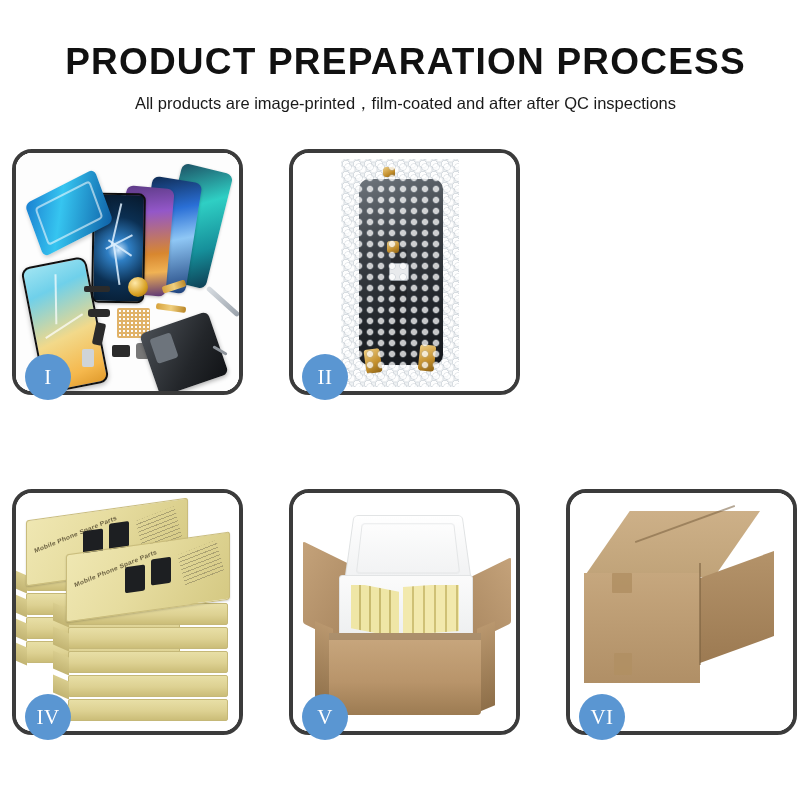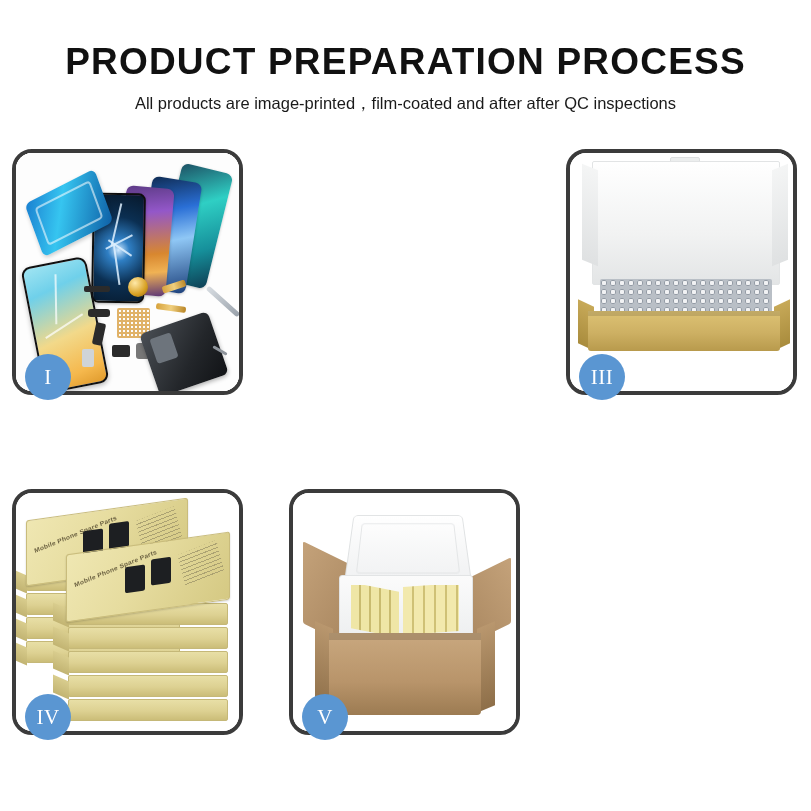--- a/index.html
+++ b/index.html
@@ -251,34 +251,35 @@
           <div class="part" style="left:66px;top:196px;width:12px;height:18px;border-radius:2px;background:#cfd4d8;"></div>
           <div class="part" style="left:140px;top:176px;width:18px;height:8px;"></div>
           <div class="backcover"></div>
           <div class="tweezer"></div>
           <div class="part" style="left:196px;top:196px;width:16px;height:3px;background:#8e949b;transform:rotate(30deg);"></div>
         </div>
       </div>
       <div class="badge">I</div>
     </div>
 
-
-    <div class="panel p3">
-      <div class="clip">
-        <div class="box3-tab"></div>
-        <div class="box3-lid"></div>
-        <div class="box3-lid-l"></div>
-        <div class="box3-lid-r"></div>
-        <div class="box3-fill"></div>
-        <div class="box3-lwall"></div>
-        <div class="box3-rwall"></div>
-        <div class="box3-front"></div>
-      </div>
-      <div class="badge">III</div>
-    </div>
+    <div class="panel p2">
+      <div class="clip">
+        <div class="bubblewrap"></div>
+        <div class="lcd"></div>
+        <div class="lcd-flex"></div>
+        <div class="lcd-conn"></div>
+        <div class="goldtab" style="left:90px;top:14px;width:12px;height:10px;"></div>
+        <div class="goldtab" style="left:94px;top:88px;width:12px;height:12px;"></div>
+        <div class="goldtab" style="left:72px;top:196px;width:16px;height:24px;transform:rotate(-8deg);"></div>
+        <div class="goldtab" style="left:126px;top:192px;width:16px;height:26px;transform:rotate(6deg);"></div>
+        <div class="bubble-overlay"></div>
+      </div>
+      <div class="badge">II</div>
+    </div>
+
 
     <div class="panel p4">
       <div class="clip">
         <div class="stack">
 
           <div class="gbox" style="left:2px;top:62px;">
               <div class="side"></div>
             </div>
           <div class="gbox" style="left:2px;top:86px;">
               <div class="side"></div>
@@ -334,15 +335,27 @@
           <div style="position:absolute;left:4px;top:2px;width:48px;height:46px;background:repeating-linear-gradient(90deg,#efe6a6 0 8px,#c9bb70 8px 10px);transform:skewY(11deg);"></div>
           <div style="position:absolute;left:56px;top:0px;width:56px;height:48px;background:repeating-linear-gradient(90deg,#f2e9ad 0 9px,#cfc176 9px 11px);transform:skewY(-4deg);"></div>
         </div>
         <div class="v-bodyL"></div>
         <div class="v-bodyR"></div>
         <div class="v-body"></div>
       </div>
       <div class="badge">V</div>
     </div>
 
+    <div class="panel p6">
+      <div class="clip">
+        <div class="c-face-top"></div>
+        <div class="c-face-side"></div>
+        <div class="c-face-front"></div>
+        <div class="c-seam" style="left:62px;top:30px;width:106px;height:2px;transform:rotate(-20deg);"></div>
+        <div class="c-tape" style="left:42px;top:80px;width:20px;height:20px;"></div>
+        <div class="c-tape" style="left:44px;top:160px;width:18px;height:22px;"></div>
+        <div class="c-seam" style="left:129px;top:70px;width:2px;height:102px;"></div>
+      </div>
+      <div class="badge">VI</div>
+    </div>
 
   </div>
 </div>
 
 </body></html>

